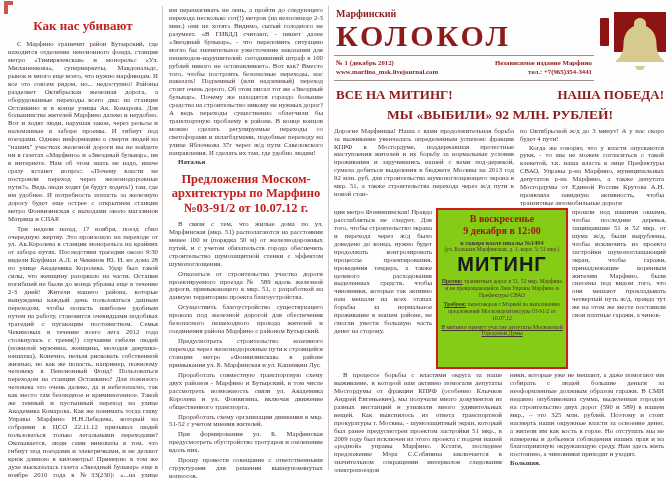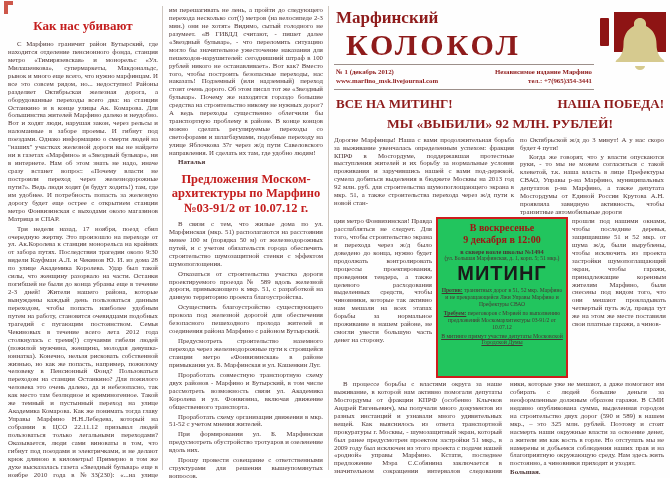--- a/index.html
+++ b/index.html
@@ -14,39 +14,39 @@
 
   .bt{font-size:6.8px;line-height:1.17;color:#4a3333;text-align:justify;}
   p.bt{margin:0 0 2px 0;text-indent:9px;}
   .sig{font-weight:bold;text-indent:9px;font-size:7px;color:#4a3333;margin:1px 0 3px 0;}
 
   .art-title{font-size:13px;font-weight:bold;color:#c41e1e;text-align:center;margin:12px 0 6px 0;}
   .art-title2{font-size:12.5px;font-weight:bold;color:#c41e1e;text-align:center;line-height:1.15;margin:6px 0 5px 0;}
 
   
   .masthead{position:relative;padding-right:72px;}
-  .mast-small{font-size:17px;font-weight:bold;color:#8e1b1b;margin:4px 0 0 2px;}
-  .mast-large{font-size:30px;font-weight:bold;color:#8e1b1b;letter-spacing:3px;margin:0 0 2px 12px;}
+  .mast-small{font-size:10px;font-weight:bold;color:#8e1b1b;margin:4px 0 0 2px;}
+  .mast-large{font-size:30px;font-weight:bold;color:#8e1b1b;letter-spacing:3px;margin:0 0 2px 2px;}
   .mast-rule{height:1px;background:#9c8f8a;margin:2px 0;}
   .mast-info{display:flex;justify-content:space-between;font-size:6.8px;font-weight:bold;color:#8e1b1b;line-height:1.3;padding:1px 2px;}
   .mast-info .ri{text-align:right;}
   .bell{position:absolute;right:0;top:4px;width:66px;height:62px;}
 
   .headrow{display:flex;justify-content:space-between;font-size:13px;font-weight:bold;color:#8e1b1b;margin:6px 2px 2px 2px;}
   .bigtitle{font-size:13.5px;font-weight:bold;color:#8e1b1b;text-align:center;margin:4px 0 4px 0;}
 
   .rowA{display:flex;gap:6px;}
   .rowA .a-l{width:180px;} .rowA .a-r{width:144px;}
   .rowB{display:flex;gap:4px;margin-top:1px;}
   .rowB .b-l{width:98px;} .rowB .b-r{width:94px;}
   .rowC{display:flex;gap:8px;margin-top:2px;}
   .rowC .c-l{width:168px;} .rowC .c-r{width:154px;}
 
   
-  .mbox{width:122px;height:152px;border:2px solid #cf1d1d;background:#22c55e;text-align:center;padding:3px 3px 2px 3px;}
+  .mbox{width:122px;height:152px;border:2px solid #cf1d1d;background:#84cc16;text-align:center;padding:3px 3px 2px 3px;}
   .mb1{font-size:10px;font-weight:bold;color:#a11414;}
   .mb2{font-size:10px;font-weight:bold;color:#a11414;margin-top:1px;}
   .mb3{font-size:6.3px;font-weight:bold;color:#4a3333;margin-top:3px;}
   .mb4{font-size:5.6px;color:#4a3333;}
   .mb5{font-family:"Liberation Sans",sans-serif;font-size:20px;font-weight:bold;color:#1a1a1a;letter-spacing:1px;margin:1px 0 2px 0;}
   .mb6{font-size:5.6px;color:#4a3333;line-height:1.25;text-align:center;margin-bottom:2px;}
   .mb6 .lbl{font-weight:bold;text-decoration:underline;}
   .mb7{font-size:5.8px;color:#4a3333;text-decoration:underline;margin-top:2px;}
   .corner{position:absolute;left:2px;top:0px;}
 </style>

